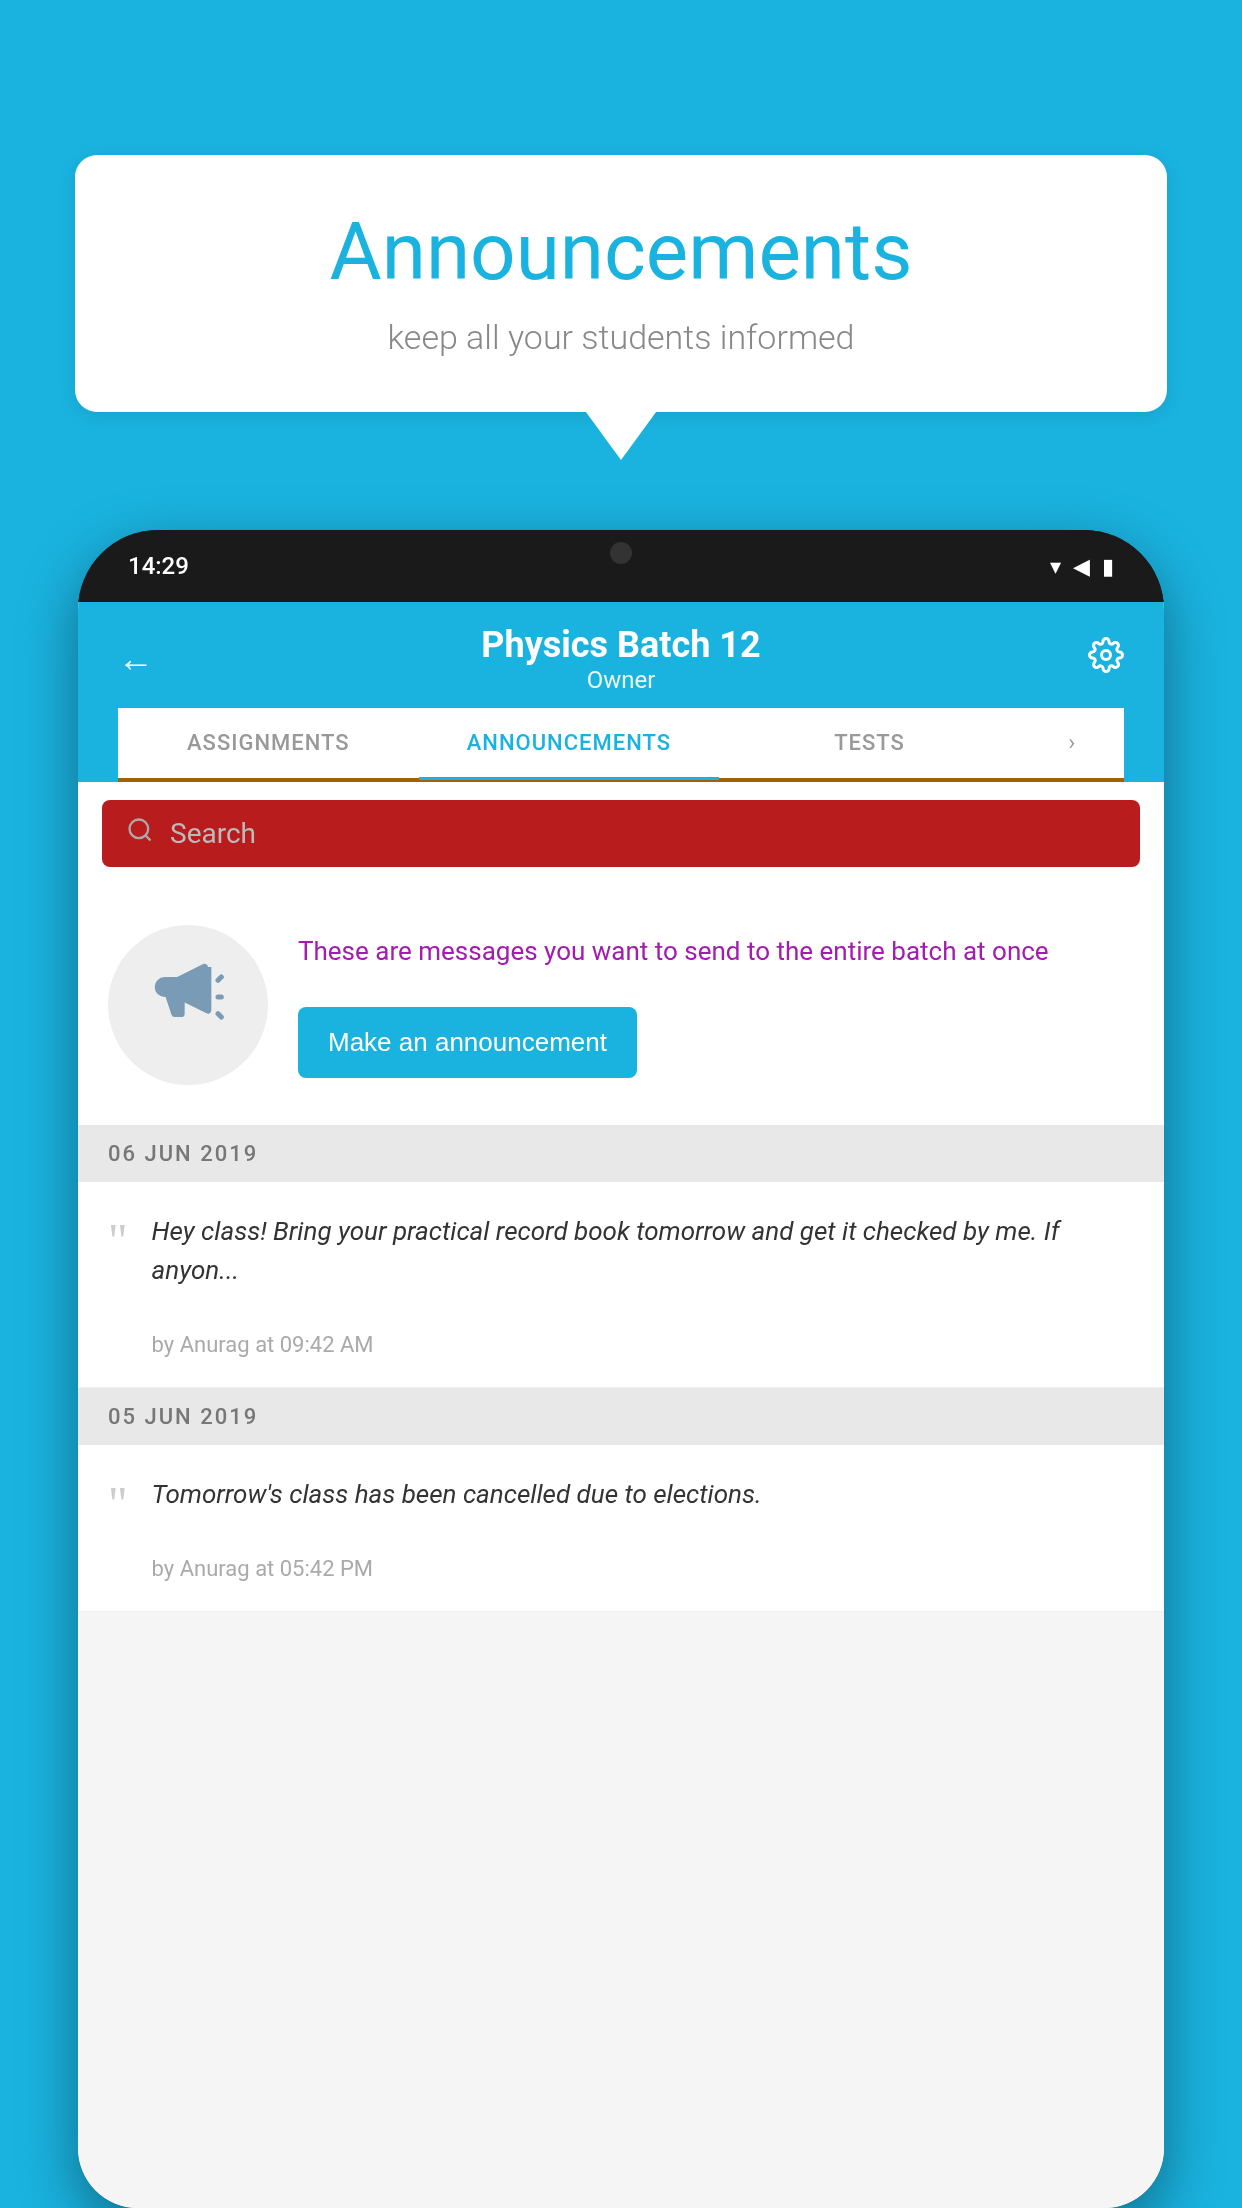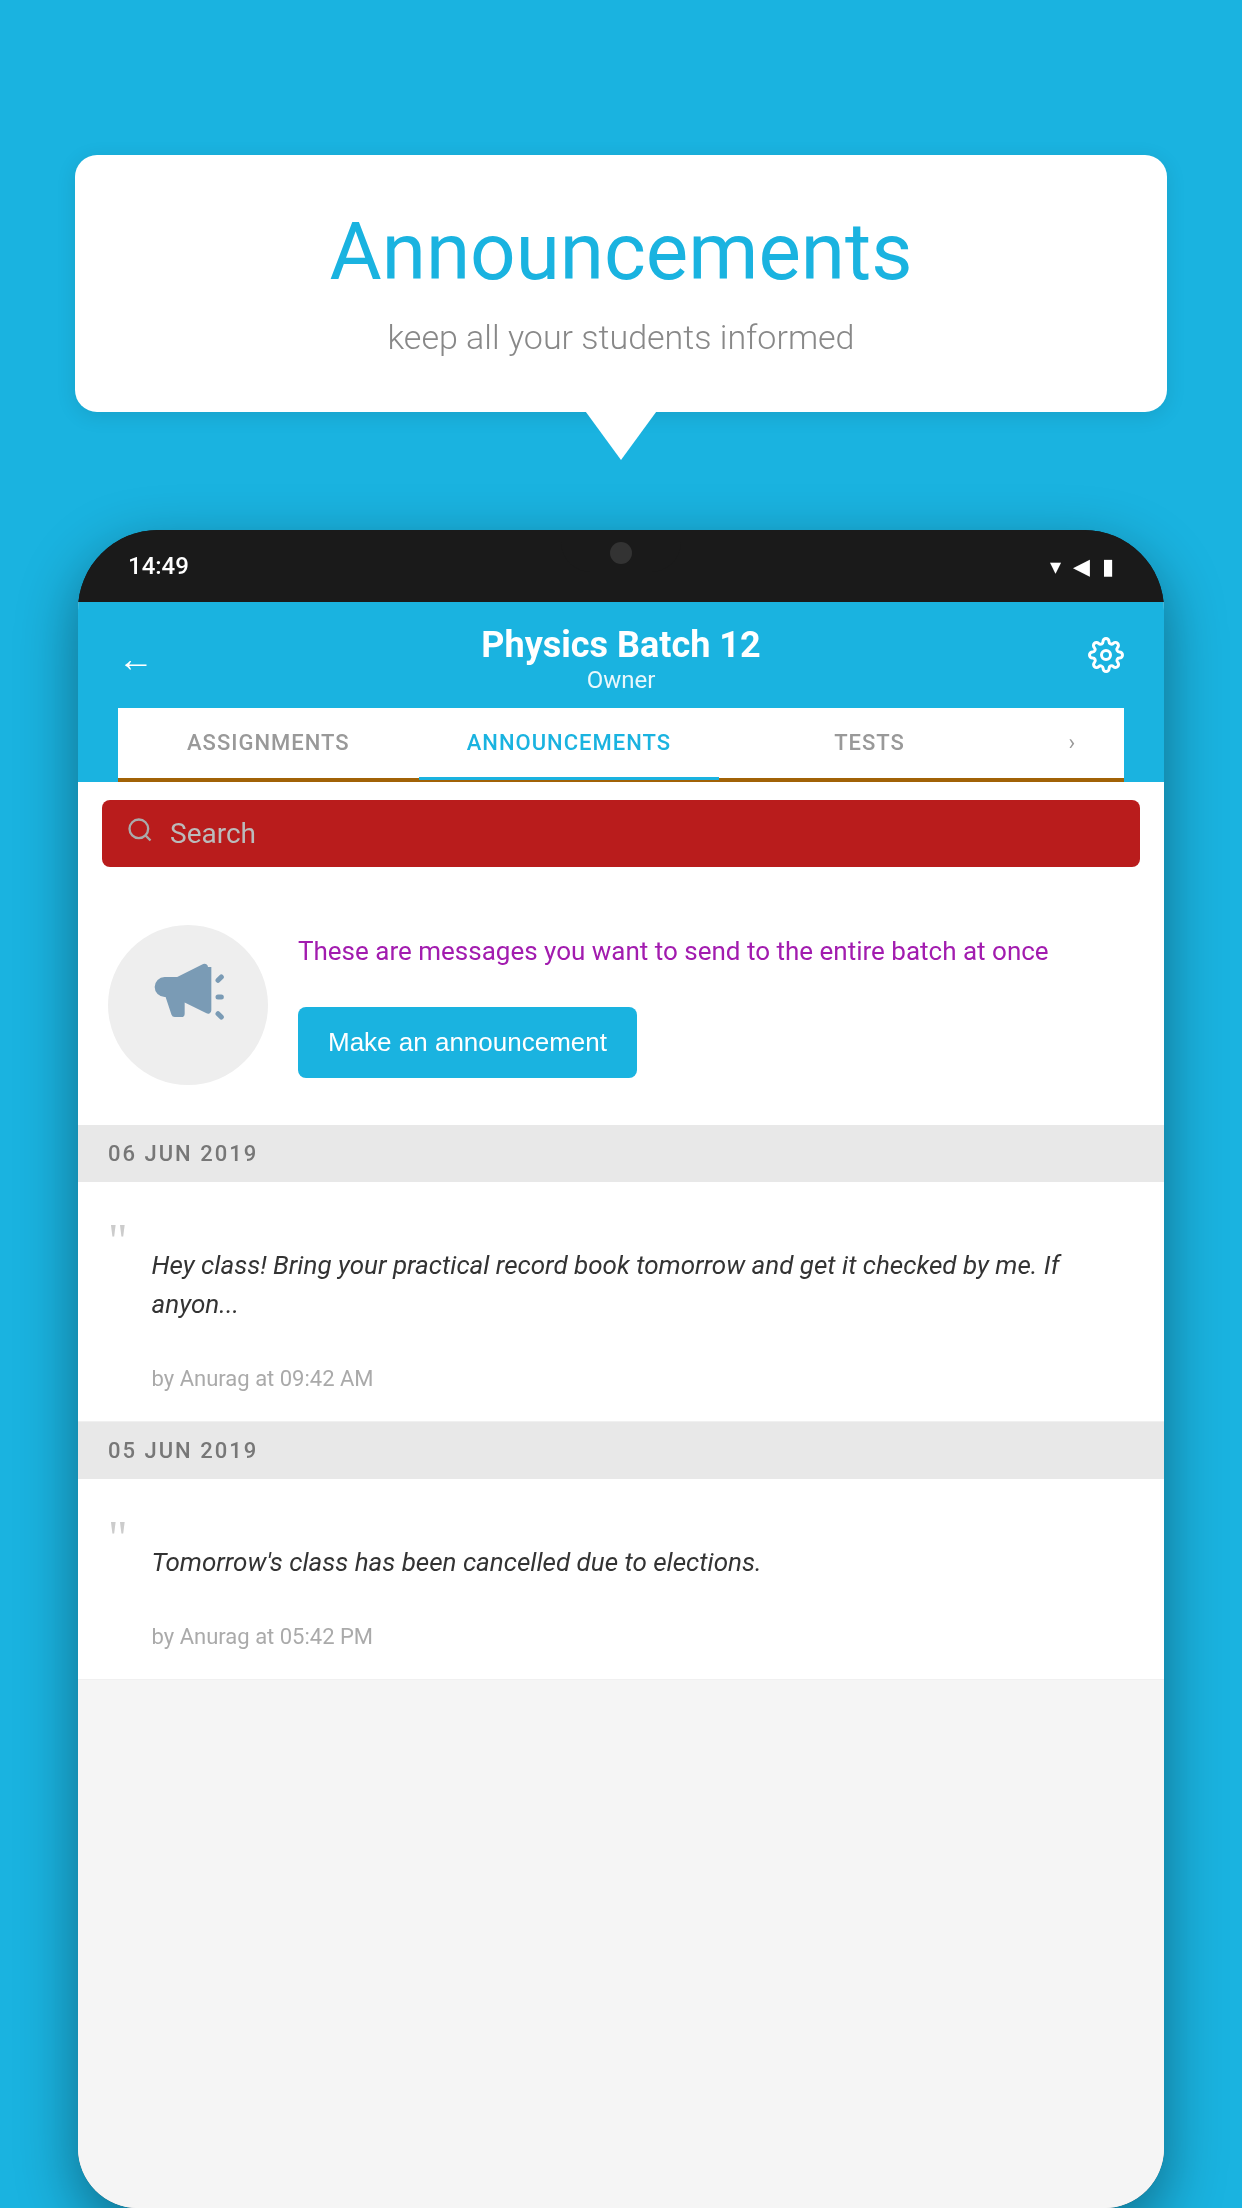--- a/index.html
+++ b/index.html
@@ -320,21 +320,20 @@
     .announcement-body {
       flex: 1;
     }
 
     .announcement-text {
       color: #333;
       font-size: 26px;
       font-style: italic;
       line-height: 1.5;
       margin-bottom: 10px;
-      margin-top: 34px;
     }
 
     .announcement-meta {
       color: #aaa;
       font-size: 22px;
       margin-top: 42px;
     }
   </style>
 </head>
 <body>
@@ -342,21 +341,21 @@
 <div class="speech-bubble-container">
   <div class="speech-bubble">
     <h1>Announcements</h1>
     <p>keep all your students informed</p>
   </div>
 </div>
 
 <div class="phone-frame">
 
   <div class="phone-notch-bar">
-    <span class="status-time">14:49</span>
+    <span class="status-time">14:29</span>
     <div class="phone-notch">
       <div class="notch-camera"></div>
     </div>
     <div class="status-icons">
       <span class="status-icon">▾</span>
       <span class="status-icon">◀</span>
       <span class="status-icon">▮</span>
     </div>
   </div>
 

